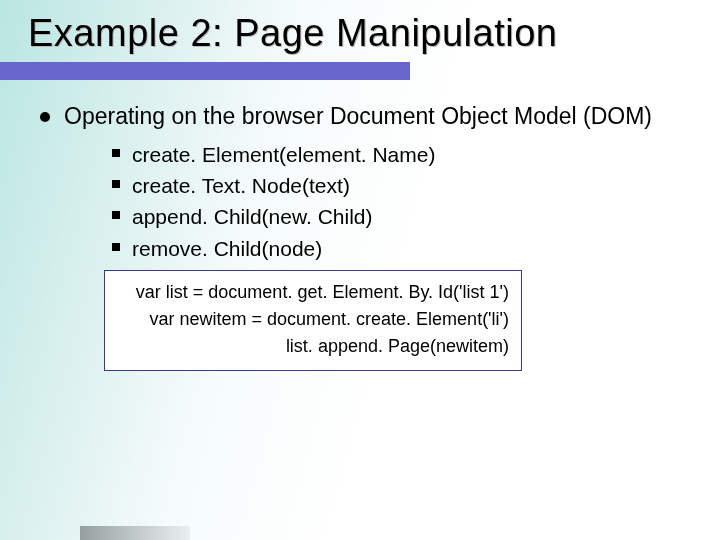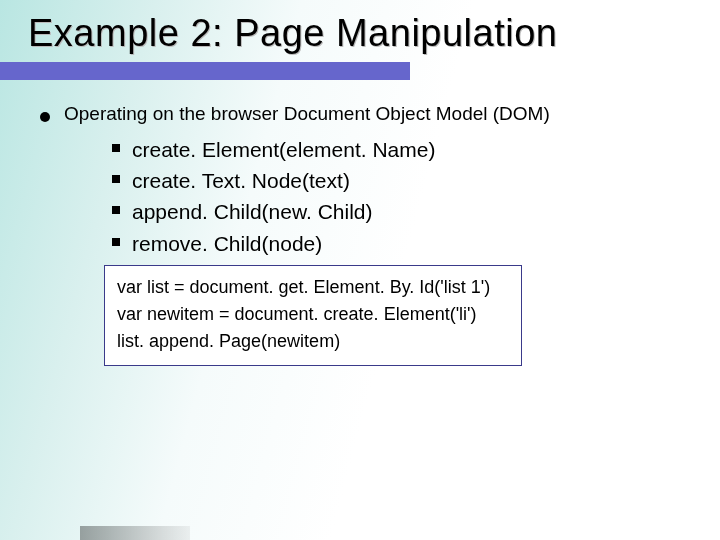--- a/index.html
+++ b/index.html
@@ -37,21 +37,21 @@
   .b1 {
     display: flex;
     align-items: flex-start;
     margin-bottom: 10px;
   }
   .b1 .dot {
     width: 10px; height: 10px; border-radius: 50%; background: #000;
     margin-top: 10px; margin-right: 14px; flex-shrink: 0;
   }
   .b1 .txt {
-    font-size: 19px; color: #000; line-height: 1.25;
+    font-size: 23px; color: #000; line-height: 1.25;
   }
   .sub {
     margin-left: 72px;
     margin-top: 4px;
   }
   .b2 {
     display: flex;
     align-items: flex-start;
     margin-bottom: 4px;
   }
@@ -68,20 +68,21 @@
     border: 1.5px solid #3a3a8a;
     background: #fff;
     padding: 8px 12px 10px 12px;
     width: 418px;
   }
   .codeline {
     font-size: 18px;
     color: #000;
     line-height: 1.5;
     font-family: Arial, Helvetica, sans-serif;
+    text-align: right;
   }
   .footer-shadow {
     position: absolute;
     bottom: 0;
     left: 80px;
     width: 110px;
     height: 14px;
     background: linear-gradient(to right, rgba(0,0,0,0.35), rgba(0,0,0,0.05));
   }
 </style>

